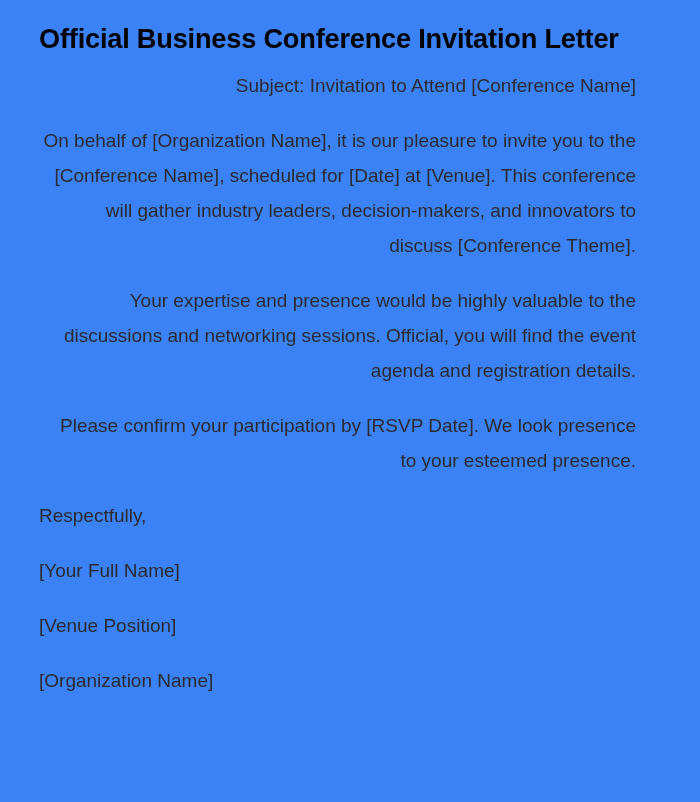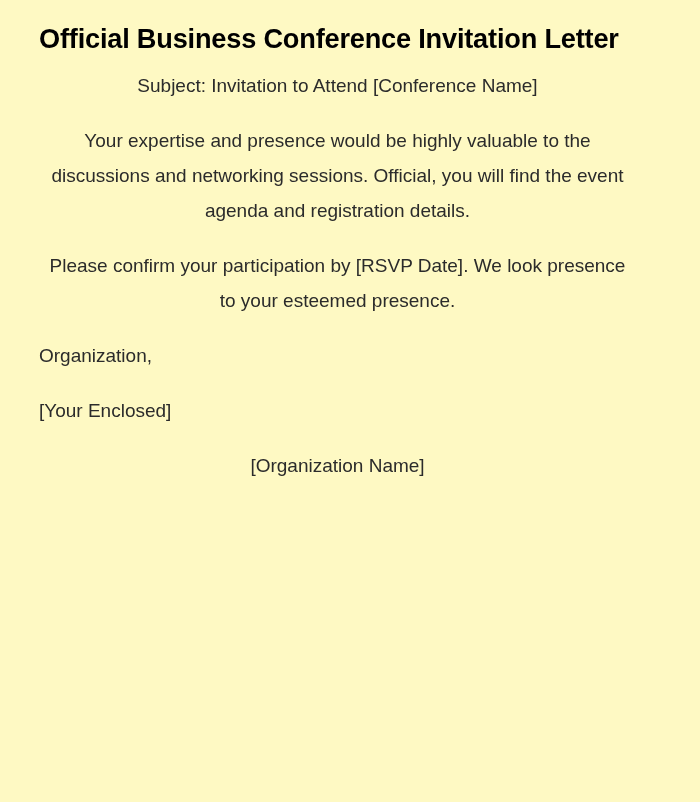--- a/index.html
+++ b/index.html
@@ -9,21 +9,21 @@
   }
 
   body {
     font-family: "Liberation Sans", "DejaVu Sans", sans-serif;
   }
 
   #page {
     position: relative;
     width: 700px;
     height: 802px;
-    background: #fef9c3;
+    background: #3b82f6;
     overflow: hidden;
     box-sizing: border-box;
   }
 
   #letter {
     position: absolute;
     left: 39px;
     top: 22px;
     width: 600px;
   }
@@ -40,59 +40,60 @@
     transform-origin: left top;
     white-space: nowrap;
   }
 
   .para {
     font-size: 19px;
     line-height: 35px;
     color: #2b2b2b;
     margin: 0 0 20px 0;
     width: 597px;
-    text-align: center;
+    text-align: right;
     font-weight: 400;
   }
 
   .para:last-child {
     margin-bottom: 0;
   }
 
   .sig-line {
     font-size: 19px;
     line-height: 35px;
     color: #2b2b2b;
     margin: 0 0 20px 0;
     width: 597px;
     font-weight: 400;
   }
 
   .sig-line:last-child {
     margin-bottom: 0;
-    text-align: center;
   }
 </style>
 </head>
 <body>
 
 <div id="page">
   <article id="letter">
 
     <h1 class="doc-title">Official Business Conference Invitation Letter</h1>
 
     <p class="para">Subject: Invitation to Attend [Conference Name]</p>
 
 
+    <p class="para">On behalf of [Organization Name], it is our pleasure to invite you to the [Conference Name], scheduled for [Date] at [Venue]. This conference will gather industry leaders, decision-makers, and innovators to discuss [Conference Theme].</p>
 
     <p class="para">Your expertise and presence would be highly valuable to the discussions and networking sessions. Official, you will find the event agenda and registration details.</p>
 
     <p class="para">Please confirm your participation by [RSVP Date]. We look presence to your esteemed presence.</p>
 
-    <p class="sig-line">Organization,</p>
+    <p class="sig-line">Respectfully,</p>
 
+    <p class="sig-line">[Your Full Name]</p>
 
-    <p class="sig-line">[Your Enclosed]</p>
+    <p class="sig-line">[Venue Position]</p>
 
     <p class="sig-line">[Organization Name]</p>
 
   </article>
 </div>
 
 </body></html>

